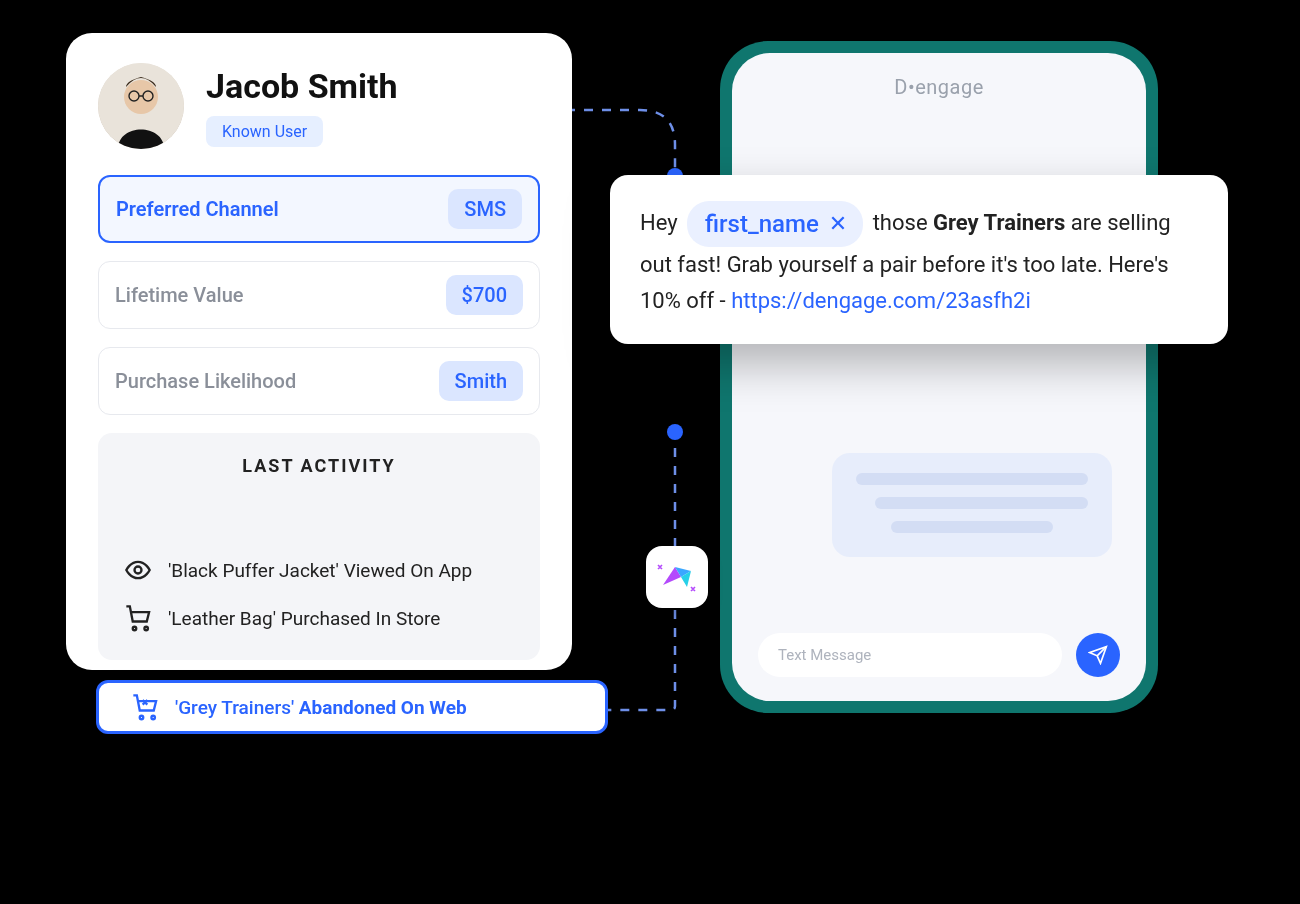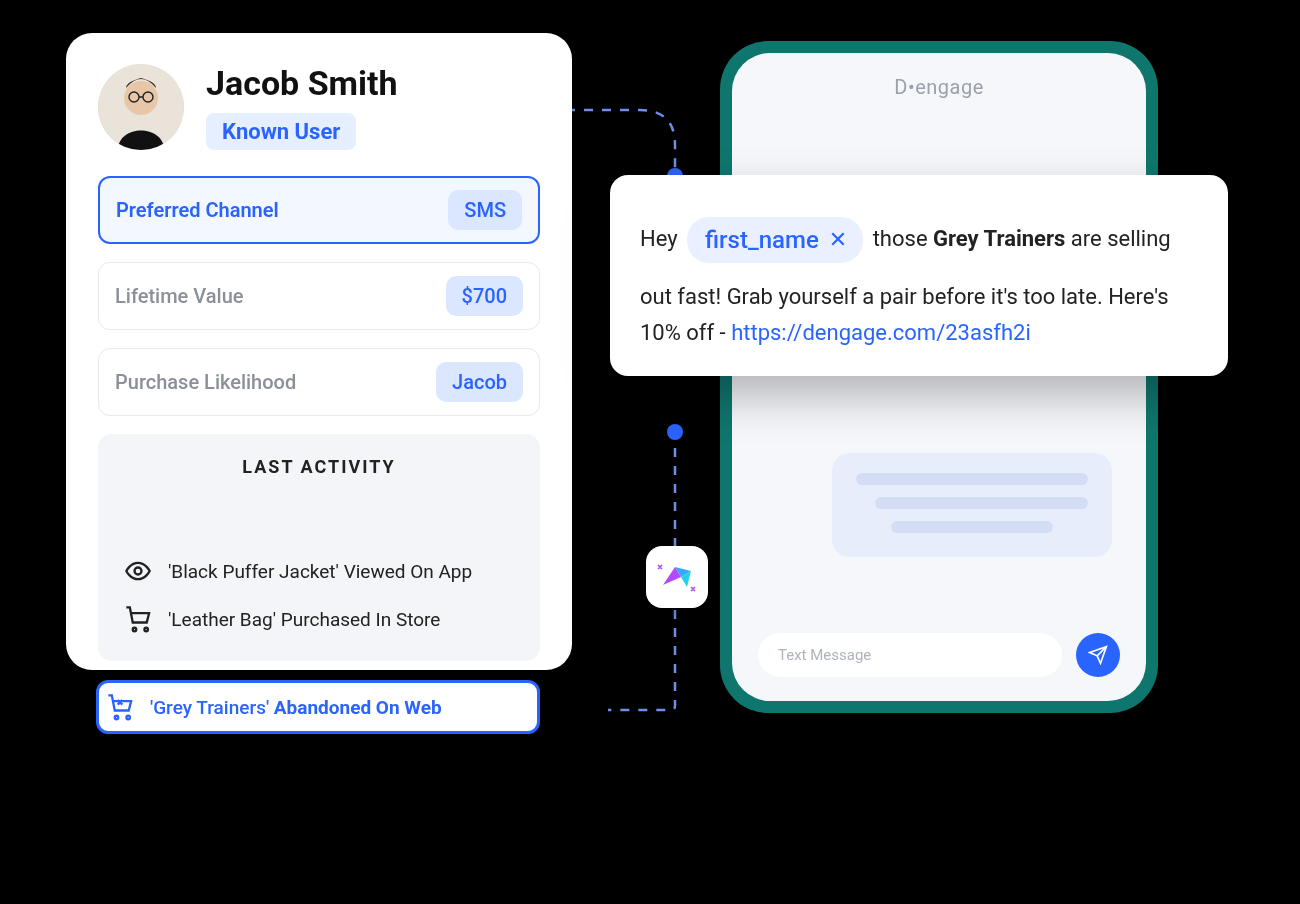--- a/index.html
+++ b/index.html
@@ -42,22 +42,22 @@
   .profile-name {
     font-size: 34px;
     font-weight: 700;
     color: #111;
     margin-bottom: 10px;
   }
   .badge-known {
     display: inline-block;
     background: #e6efff;
     color: #2a64ff;
-    font-size: 22px;
-    font-weight: 700;
+    font-size: 16px;
+    font-weight: 400;
     padding: 6px 16px;
     border-radius: 8px;
   }
 
   .field-row {
     display: flex;
     align-items: center;
     justify-content: space-between;
     height: 68px;
     border: 1.5px solid #e7e9ee;
@@ -108,30 +108,30 @@
     color: #222;
   }
   .activity-item .act-product { font-weight: 400; }
   .activity-item .act-action { font-weight: 400; }
   .activity-icon { width: 28px; height: 28px; flex-shrink:0; stroke:#222; }
 
   .activity-highlight {
     position: absolute;
     left: 96px;
     top: 680px;
-    width: 444px;
+    width: 512px;
     height: 54px;
     background: #fff;
     border: 3px solid #2a64ff;
     border-radius: 12px;
     box-shadow: 0 6px 18px rgba(0,0,0,0.15);
     display: flex;
     align-items: center;
     gap: 16px;
-    padding: 0 7px;
+    padding: 0 32px;
     font-size: 19px;
     color: #2a64ff;
   }
   .activity-highlight .act-product { font-weight: 500; }
   .activity-highlight .act-action { font-weight: 700; }
   .activity-highlight .activity-icon { stroke:#2a64ff; }
   .activity-spacer { height: 50px; }
 
   
   .phone {
@@ -200,21 +200,21 @@
     color:#222;
   }
   .token-chip {
     display:inline-flex; align-items:center; gap:10px;
     background:#eaf0ff; color:#2a64ff;
     font-weight:500;
     padding: 4px 16px 4px 18px;
     border-radius: 22px;
     font-size:24px;
     vertical-align: middle;
-    margin: 16px 4px;
+    margin: 0 4px;
   }
   .token-x { font-size:22px; line-height:1; }
   .msg-card .bold { font-weight:700; }
   .msg-link { color:#2a64ff; }
 
   
   .connector-svg { position:absolute; left:0; top:0; pointer-events:none; }
   .dot { fill:#2a64ff; }
   .logo-badge {
     position:absolute; left:646px; top:546px;
@@ -255,21 +255,21 @@
   <div class="field-row selected">
     <span class="field-label">Preferred Channel</span>
     <span class="field-pill">SMS</span>
   </div>
   <div class="field-row">
     <span class="field-label">Lifetime Value</span>
     <span class="field-pill">$700</span>
   </div>
   <div class="field-row">
     <span class="field-label">Purchase Likelihood</span>
-    <span class="field-pill">Jacob</span>
+    <span class="field-pill">Smith</span>
   </div>
 
   <div class="activity-panel">
     <div class="activity-title">LAST ACTIVITY</div>
     <div class="activity-spacer"></div>
     <div class="activity-item">
       <svg class="activity-icon" viewBox="0 0 24 24" fill="none" stroke-width="2">
         <path d="M2 12s3.5-7 10-7 10 7 10 7-3.5 7-10 7S2 12 2 12z"></path>
           <circle cx="12" cy="12" r="3"></circle>
       </svg>

